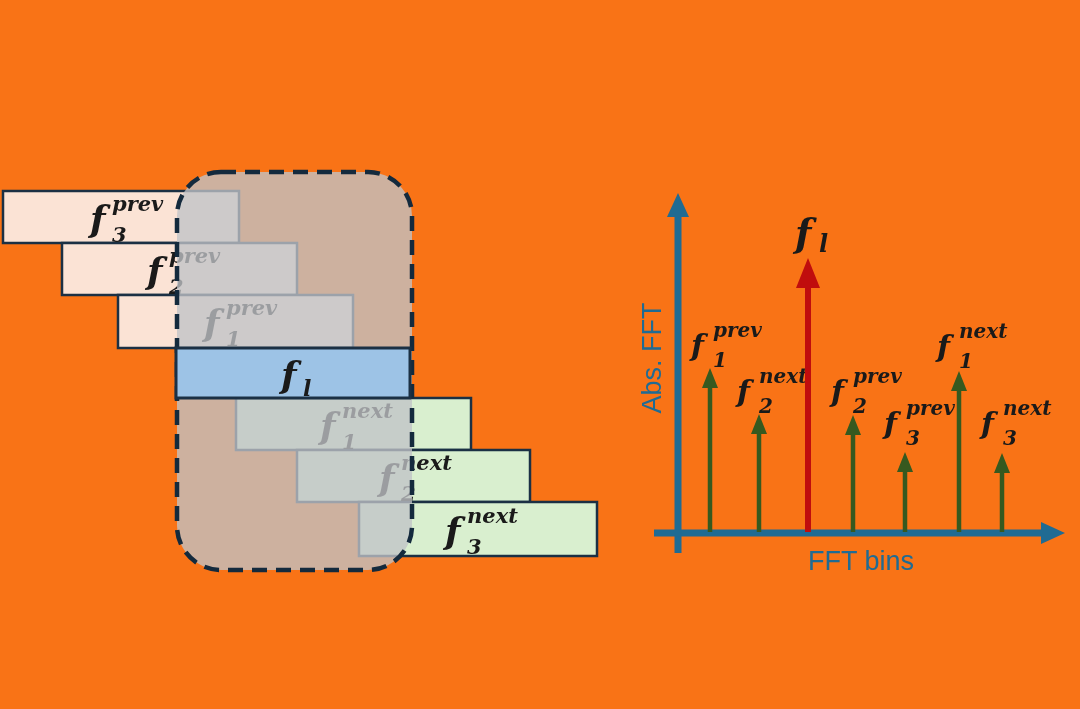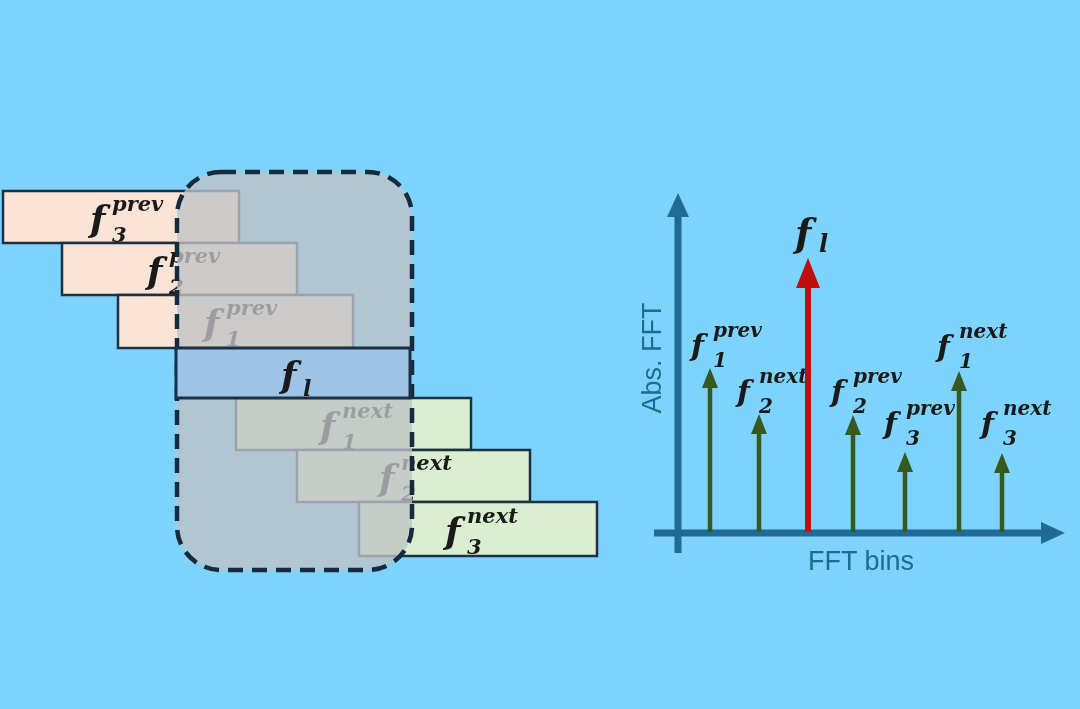--- a/index.html
+++ b/index.html
@@ -1,16 +1,16 @@
 <!DOCTYPE html>
 <html><head>
 <meta charset="utf-8">
 <style>
   html,body{margin:0;padding:0;background:#ffffff;}
-  #canvas{position:relative;width:1080px;height:709px;background:#7dd3fc;overflow:hidden;}
+  #canvas{position:relative;width:1080px;height:709px;background:#f97316;overflow:hidden;}
   svg{display:block;}
   .mathf{font-family:"DejaVu Serif",serif;font-style:italic;font-weight:bold;}
   text.frame-lbl{font-size:36px;fill:#1a1a1a;}
   text.frame-lbl tspan.script{font-size:21px;}
   text.peak-lbl{font-size:30px;fill:#1a1a1a;}
   text.peak-lbl tspan.script{font-size:20px;}
   text.peak-lbl-big{font-size:38px;fill:#1a1a1a;}
   text.peak-lbl-big tspan.script{font-size:24px;}
   text.frame-lbl-big{font-size:36px;fill:#1a1a1a;}
   text.frame-lbl-big tspan.script{font-size:22px;}

